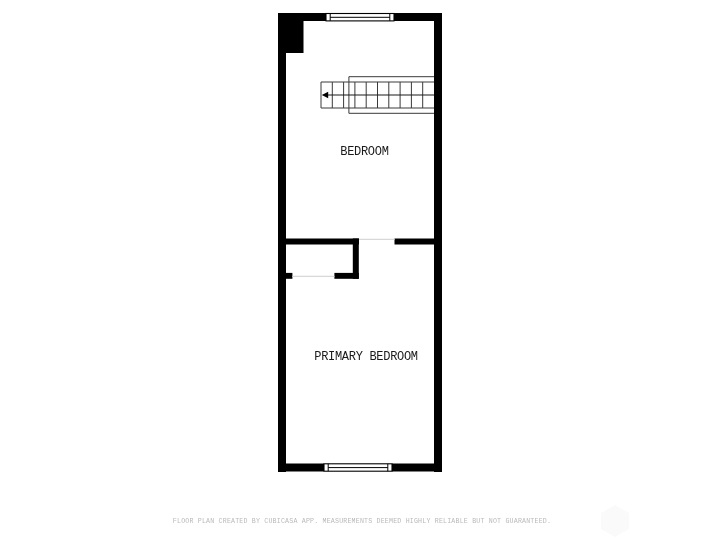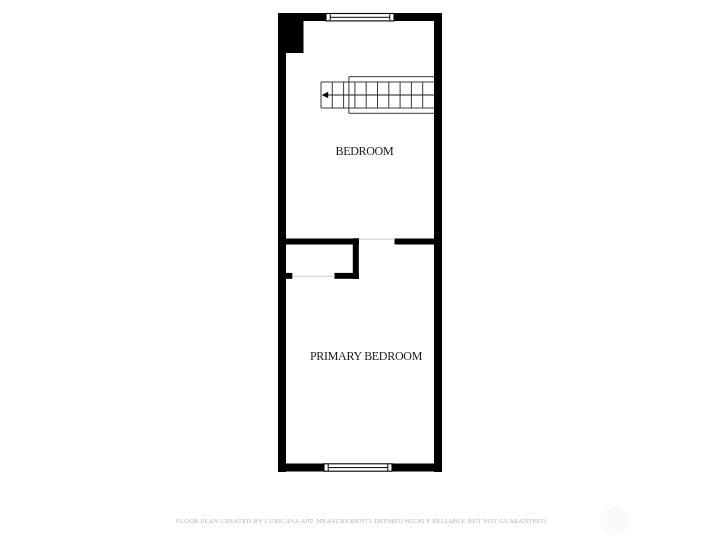--- a/index.html
+++ b/index.html
@@ -1,17 +1,17 @@
 <!DOCTYPE html>
 <html><head>
 <meta charset="utf-8">
 <style>
   html,body{margin:0;padding:0;background:#ffffff;}
   .page{position:relative;width:672px;height:540px;background:#ffffff;overflow:hidden;
-        font-family:Liberation Serif, serif;text-align:right;}
+        font-family:Liberation Mono, monospace;text-align:right;}
 </style>
 </head>
 <body>
 <div class="page">
 <svg width="720" height="540" viewBox="0 0 720 540" xmlns="http://www.w3.org/2000/svg">
 
   <rect x="0" y="0" width="720" height="540" fill="#ffffff"></rect>
 
   <rect x="286" y="21" width="148" height="217.5" fill="#ffffff"></rect>
 

